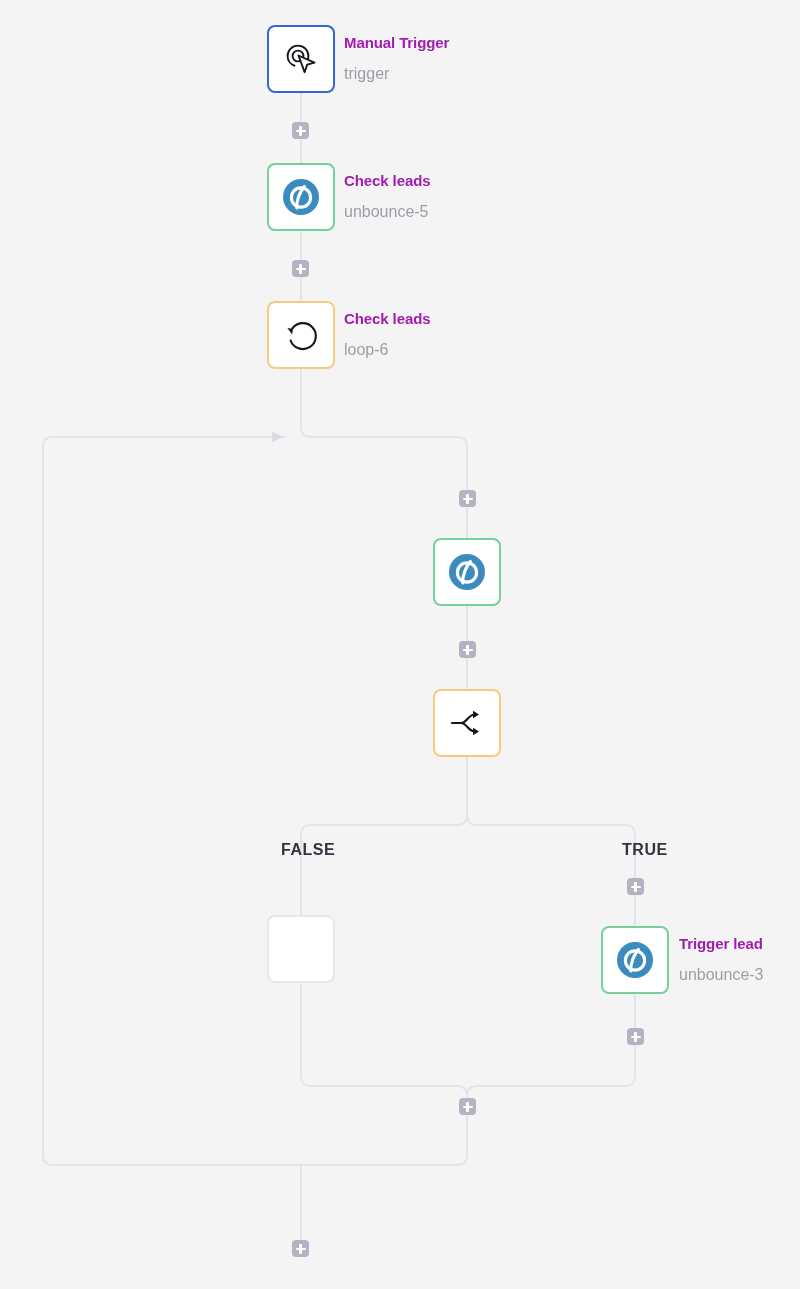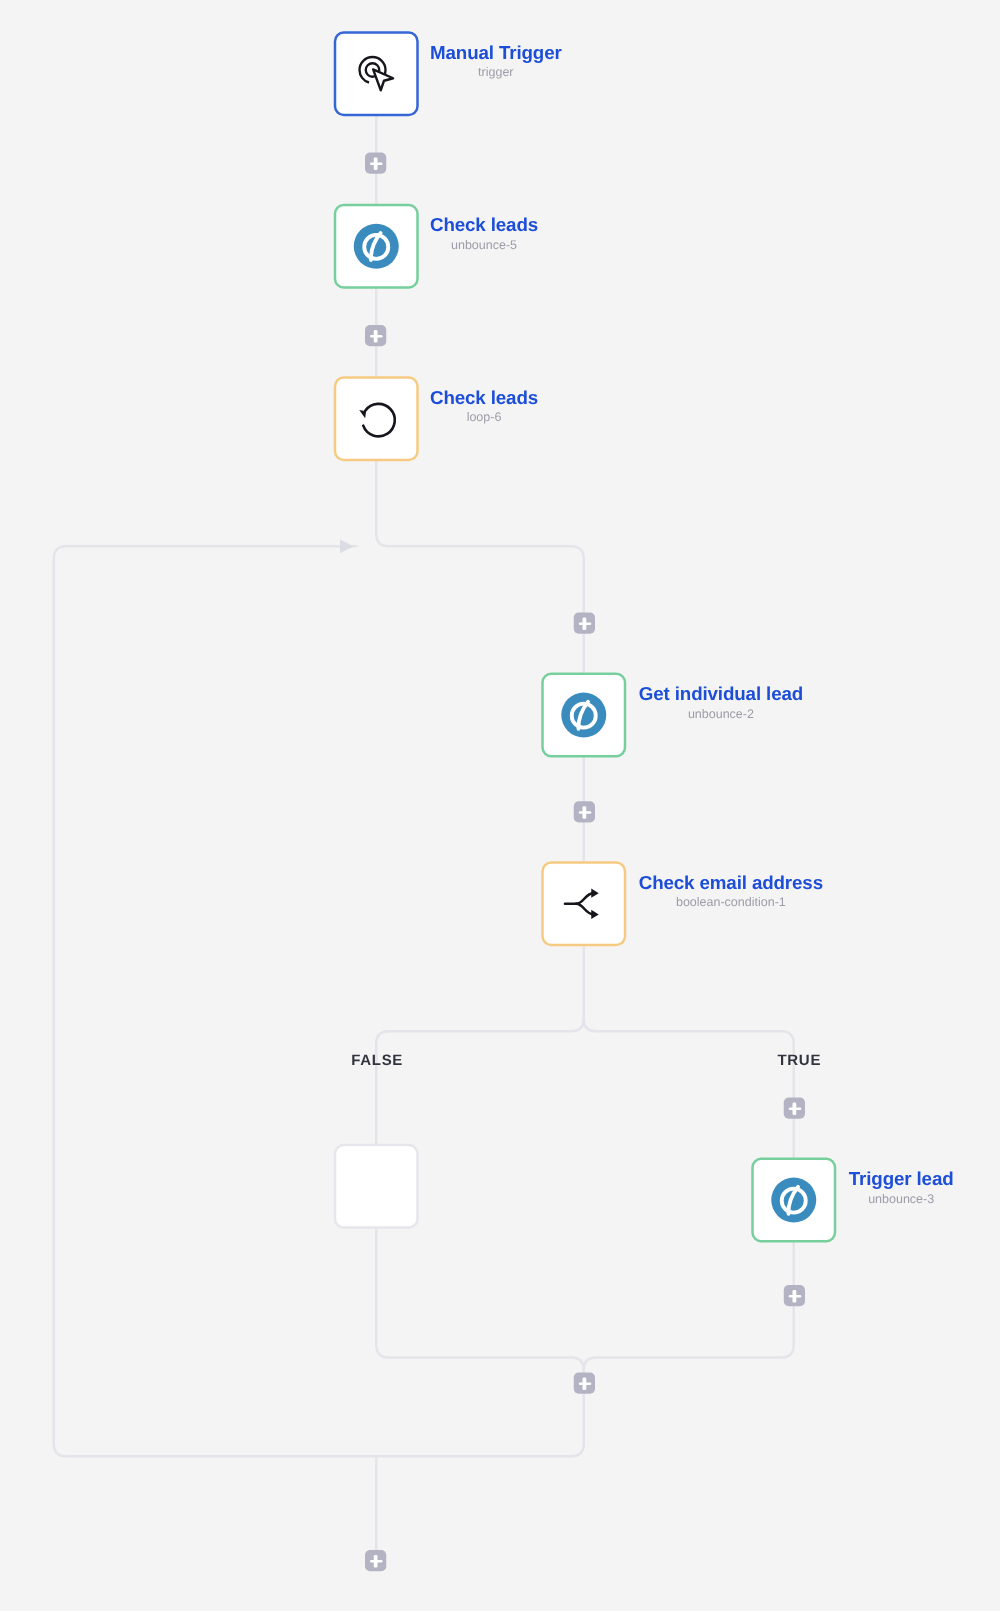--- a/index.html
+++ b/index.html
@@ -48,28 +48,27 @@
 
   .node-label {
     position: absolute;
     z-index: 5;
     white-space: nowrap;
     line-height: 1.25;
   }
   .node-title {
     font-size: 15px;
     font-weight: bold;
-    color: #1d4ed8;
+    color: #a21caf;
     letter-spacing: -0.1px;
   }
   .node-sub {
-    font-size: 10px;
+    font-size: 16px;
     color: #9d9daa;
-    margin-top: 0;
-    text-align: center;
+    margin-top: 11px;
   }
 
   
   .plus {
     position: absolute;
     width: 17px;
     height: 17px;
     background: #b3b3c4;
     border-radius: 4px;
     z-index: 6;
@@ -86,21 +85,21 @@
     width: 10px; height: 2.6px;
   }
   .plus::after {
     left: 7.2px; top: 3.5px;
     width: 2.6px; height: 10px;
   }
 
   
   .branch-label {
     position: absolute;
-    font-size: 12px;
+    font-size: 16px;
     font-weight: bold;
     color: #33333f;
     letter-spacing: 0.55px;
     z-index: 5;
   }
 </style>
 </head>
 <body>
 
 <div id="canvas">
@@ -179,39 +178,31 @@
     <div class="node-sub">loop-6</div>
   </div>
 
   <div class="node green" style="left:433px; top:538px;">
     <svg width="42" height="42" viewBox="0 0 42 42">
       <circle cx="21" cy="21" r="18" fill="#3a8cbf"></circle>
       <circle cx="21" cy="21.5" r="9.6" fill="none" stroke="#ffffff" stroke-width="3.1"></circle>
       <path d="M24.4,10.5 C19.2,17 16.4,23 16.8,32" fill="none" stroke="#ffffff" stroke-width="3.1" stroke-linecap="round"></path>
     </svg>
   </div>
-  <div class="node-label" style="left:511px; top:547px;">
-    <div class="node-title">Get individual lead</div>
-    <div class="node-sub">unbounce-2</div>
-  </div>
 
   <div class="node orange" style="left:433px; top:689px;">
     <svg width="42" height="42" viewBox="0 0 42 42">
       <g fill="none" stroke="#16161d" stroke-width="2.1" stroke-linecap="round" stroke-linejoin="round">
         <path d="M6,21 L15,21"></path>
         <path d="M15,21 C21,21 22,12.5 29,12.5"></path>
         <path d="M15,21 C21,21 22,29.5 29,29.5"></path>
       </g>
       <path d="M27,8.8 L33,12.5 L27,16.2 Z" fill="#16161d"></path>
       <path d="M27,25.8 L33,29.5 L27,33.2 Z" fill="#16161d"></path>
     </svg>
-  </div>
-  <div class="node-label" style="left:511px; top:698px;">
-    <div class="node-title">Check email address</div>
-    <div class="node-sub">boolean-condition-1</div>
   </div>
 
   <div class="node empty" style="left:267px; top:915px;"></div>
 
   <div class="node green" style="left:601px; top:926px;">
     <svg width="42" height="42" viewBox="0 0 42 42">
       <circle cx="21" cy="21" r="18" fill="#3a8cbf"></circle>
       <circle cx="21" cy="21.5" r="9.6" fill="none" stroke="#ffffff" stroke-width="3.1"></circle>
       <path d="M24.4,10.5 C19.2,17 16.4,23 16.8,32" fill="none" stroke="#ffffff" stroke-width="3.1" stroke-linecap="round"></path>
     </svg>

